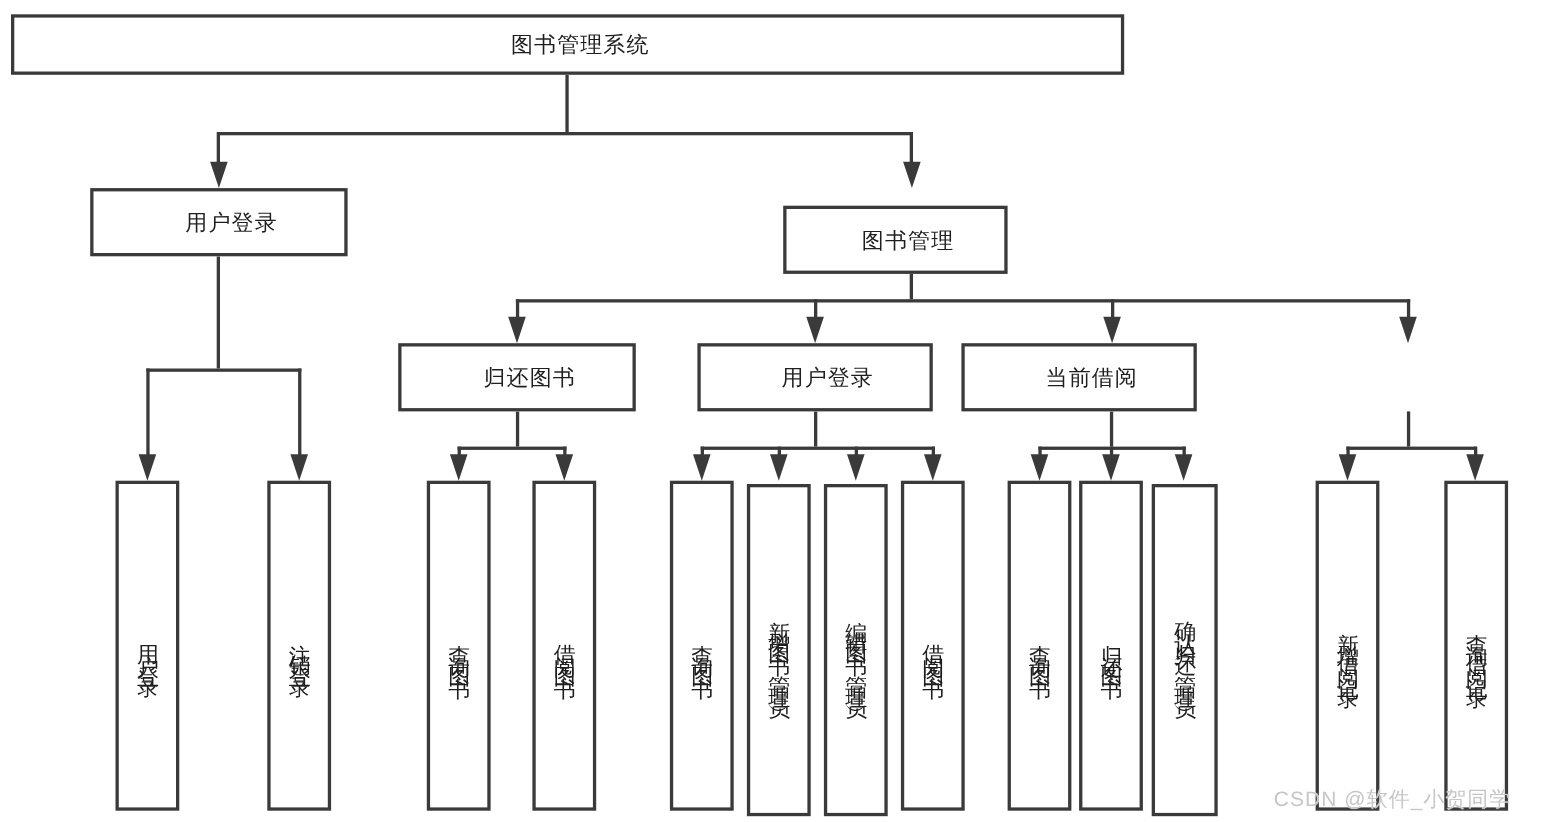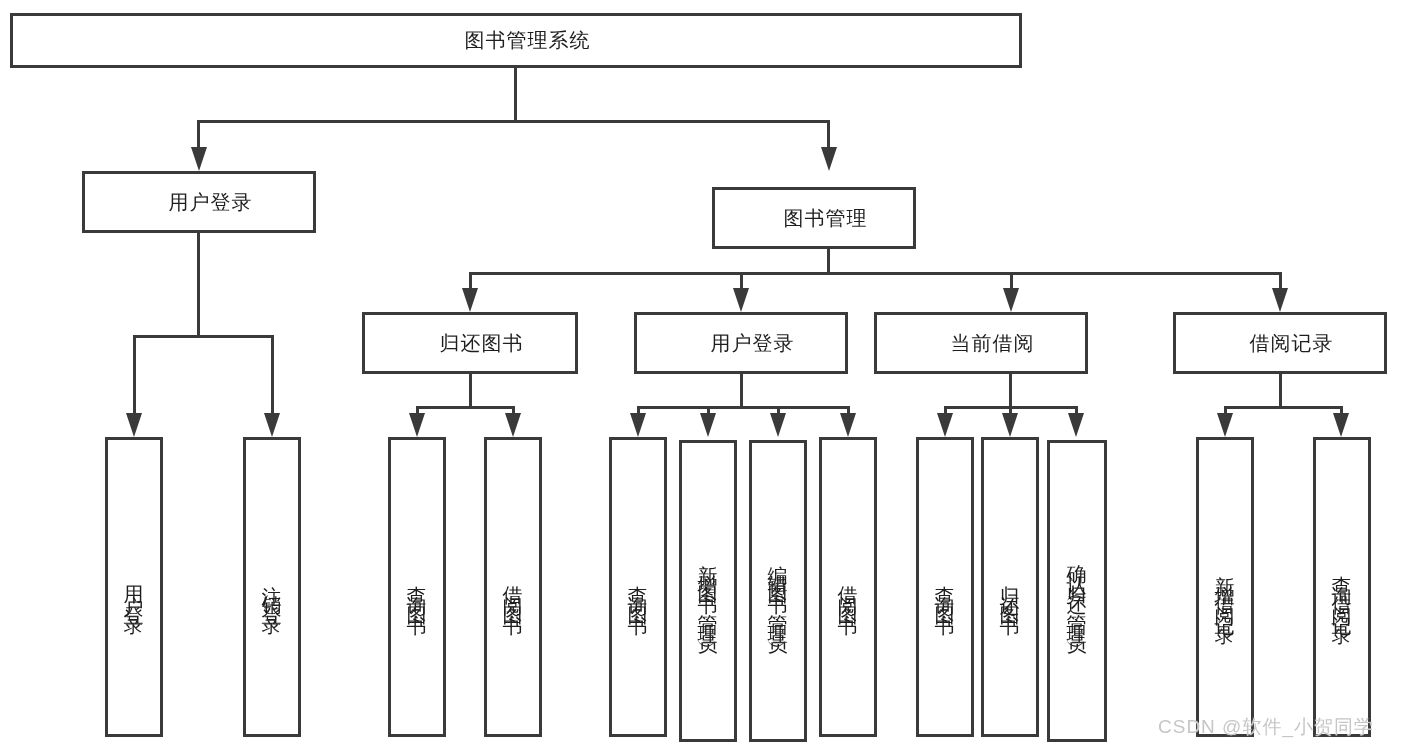--- a/index.html
+++ b/index.html
@@ -84,21 +84,20 @@
   <div class="vline" style="left:740px;  top:272px; height:18px;"></div>
   <div class="arrow-down" style="left:733px;  top:288px;"></div>
   <div class="vline" style="left:1010px; top:272px; height:18px;"></div>
   <div class="arrow-down" style="left:1003px; top:288px;"></div>
   <div class="vline" style="left:1279px; top:272px; height:18px;"></div>
   <div class="arrow-down" style="left:1272px; top:288px;"></div>
 
   <div class="node node-h" style="left:362px;  top:312px; width:216px; height:62px;">归还图书</div>
   <div class="node node-h" style="left:634px;  top:312px; width:214px; height:62px;">用户登录</div>
   <div class="node node-h" style="left:874px;  top:312px; width:214px; height:62px;">当前借阅</div>
-  <div class="node node-h" style="left:1173px; top:312px; width:214px; height:62px;">借阅记录</div>
 
   <div class="vline" style="left:469px; top:374px; height:32px;"></div>
   <div class="hline" style="left:416px; top:406px; width:99px;"></div>
   <div class="vline" style="left:416px; top:406px; height:9px;"></div>
   <div class="arrow-down" style="left:409px; top:413px;"></div>
   <div class="vline" style="left:512px; top:406px; height:9px;"></div>
   <div class="arrow-down" style="left:505px; top:413px;"></div>
 
   <div class="vline" style="left:740px; top:374px; height:32px;"></div>
   <div class="hline" style="left:637px; top:406px; width:213px;"></div>

